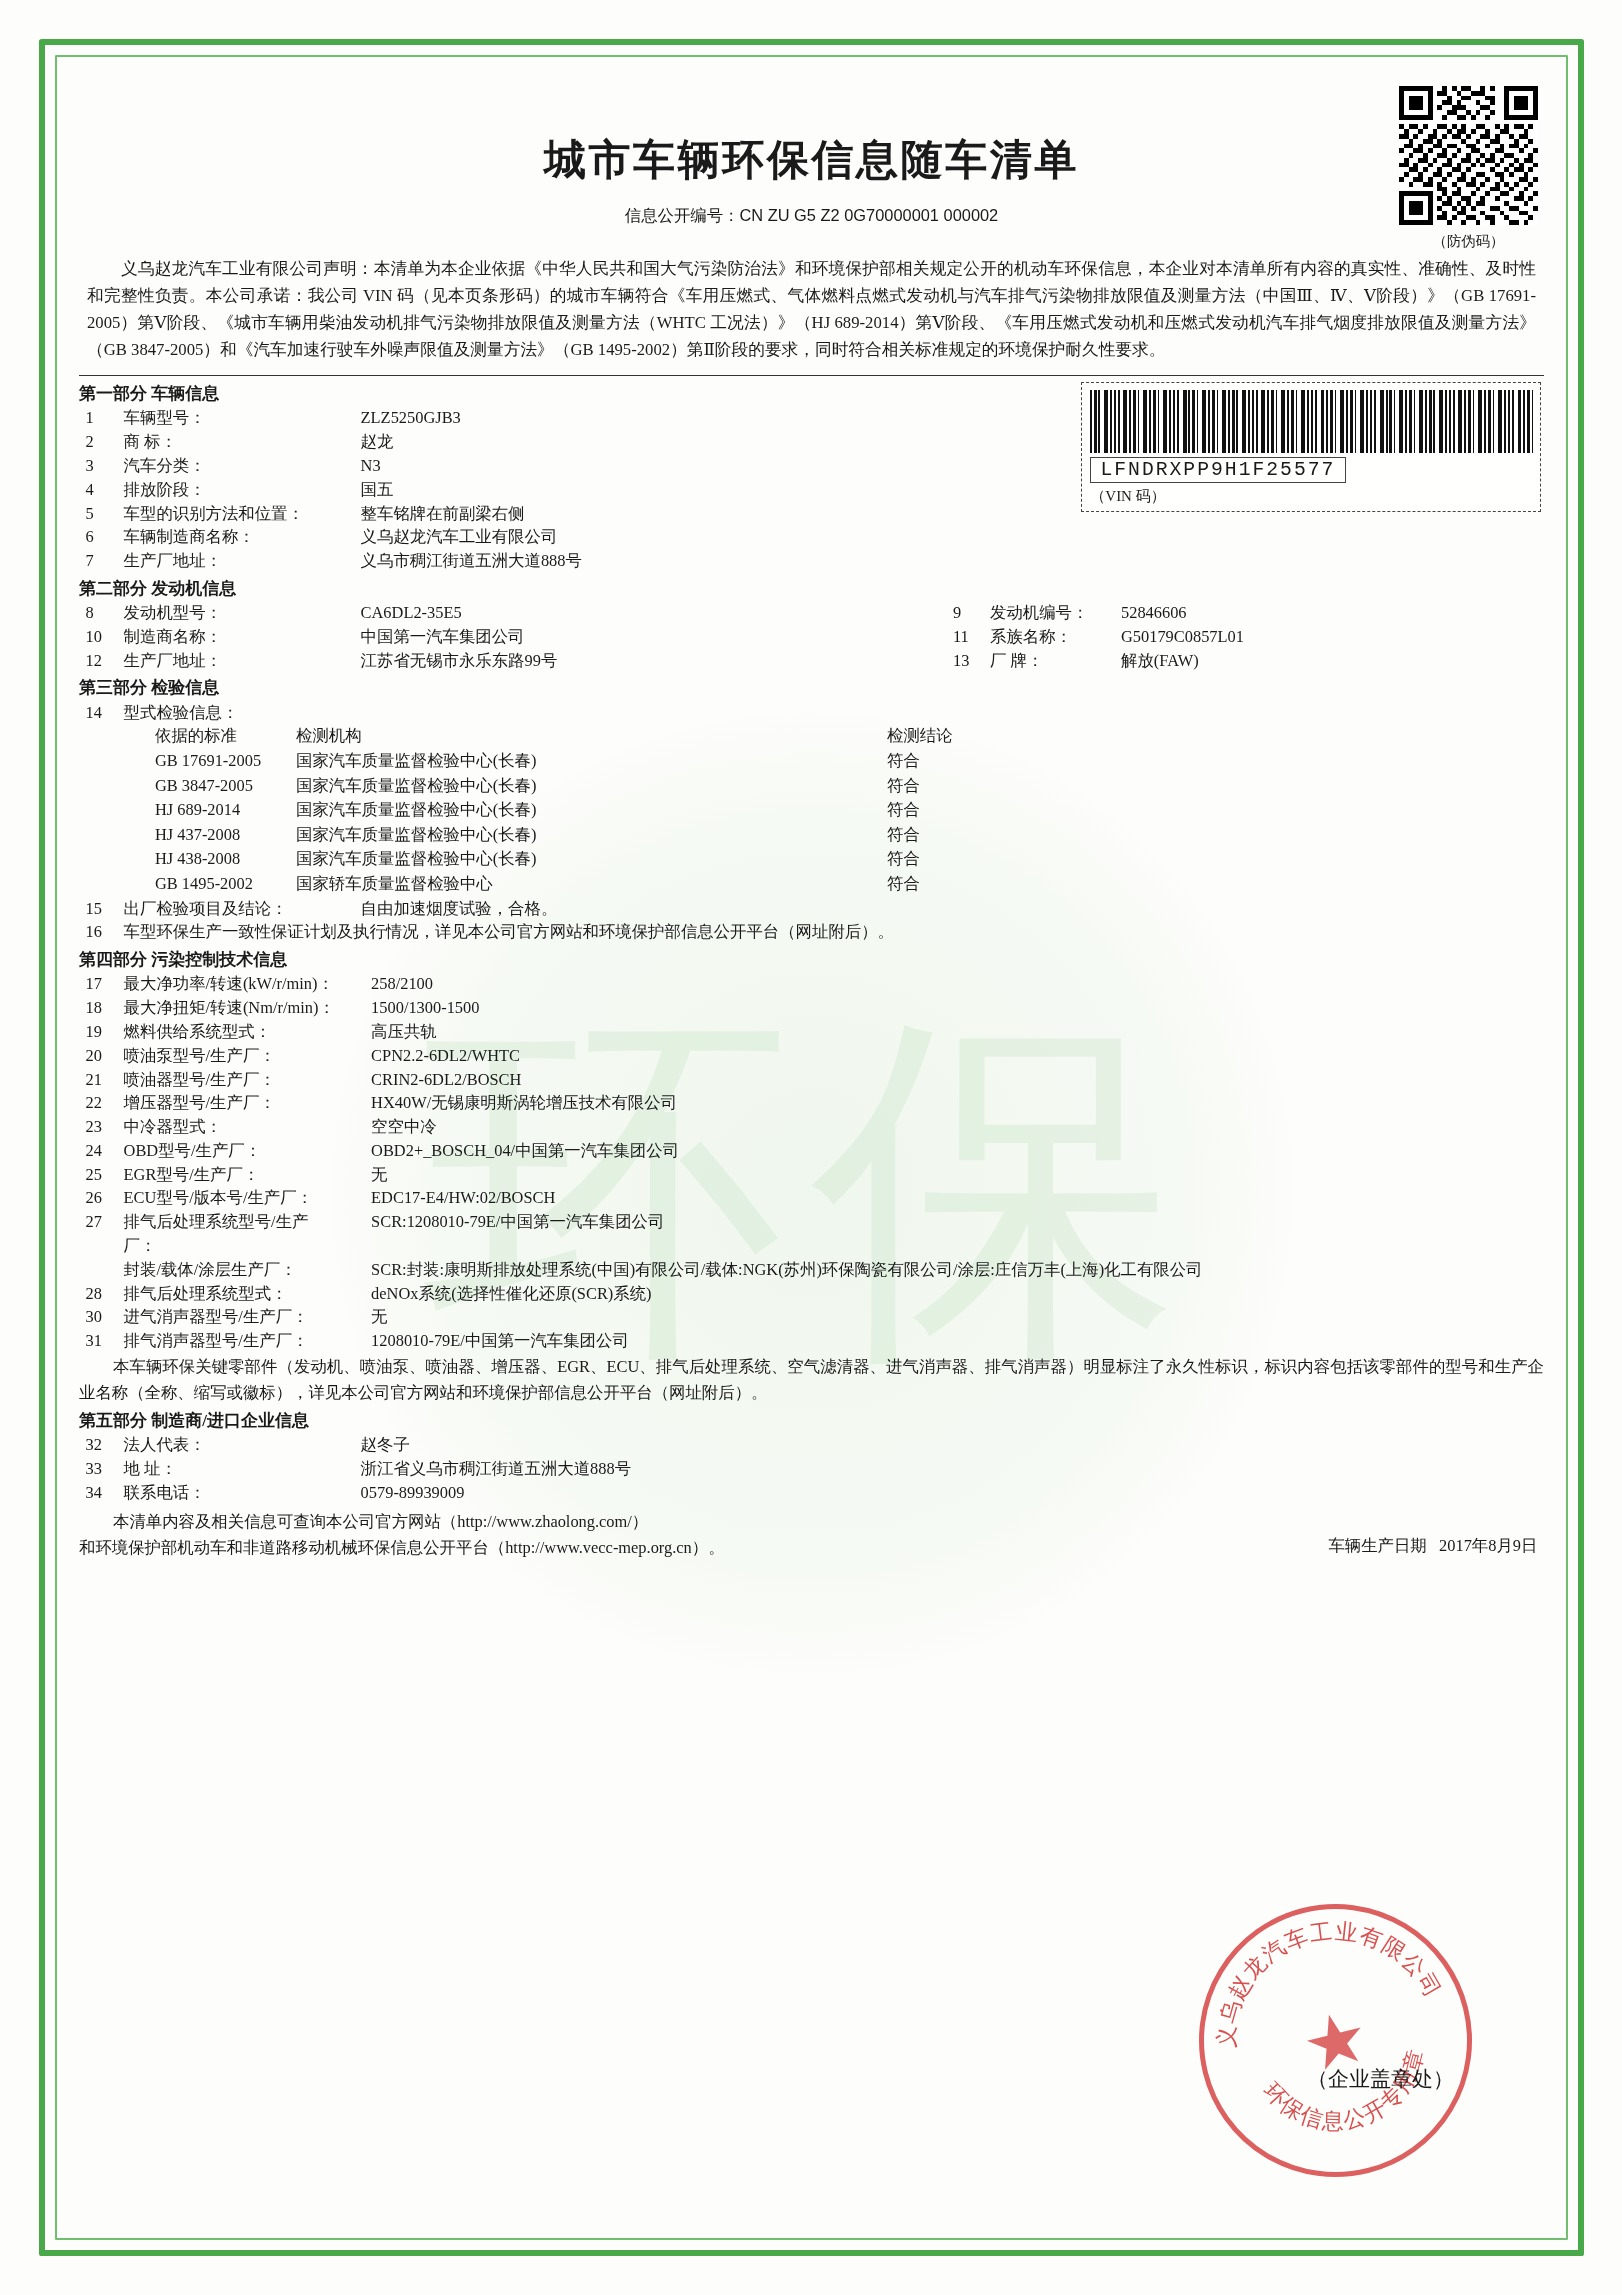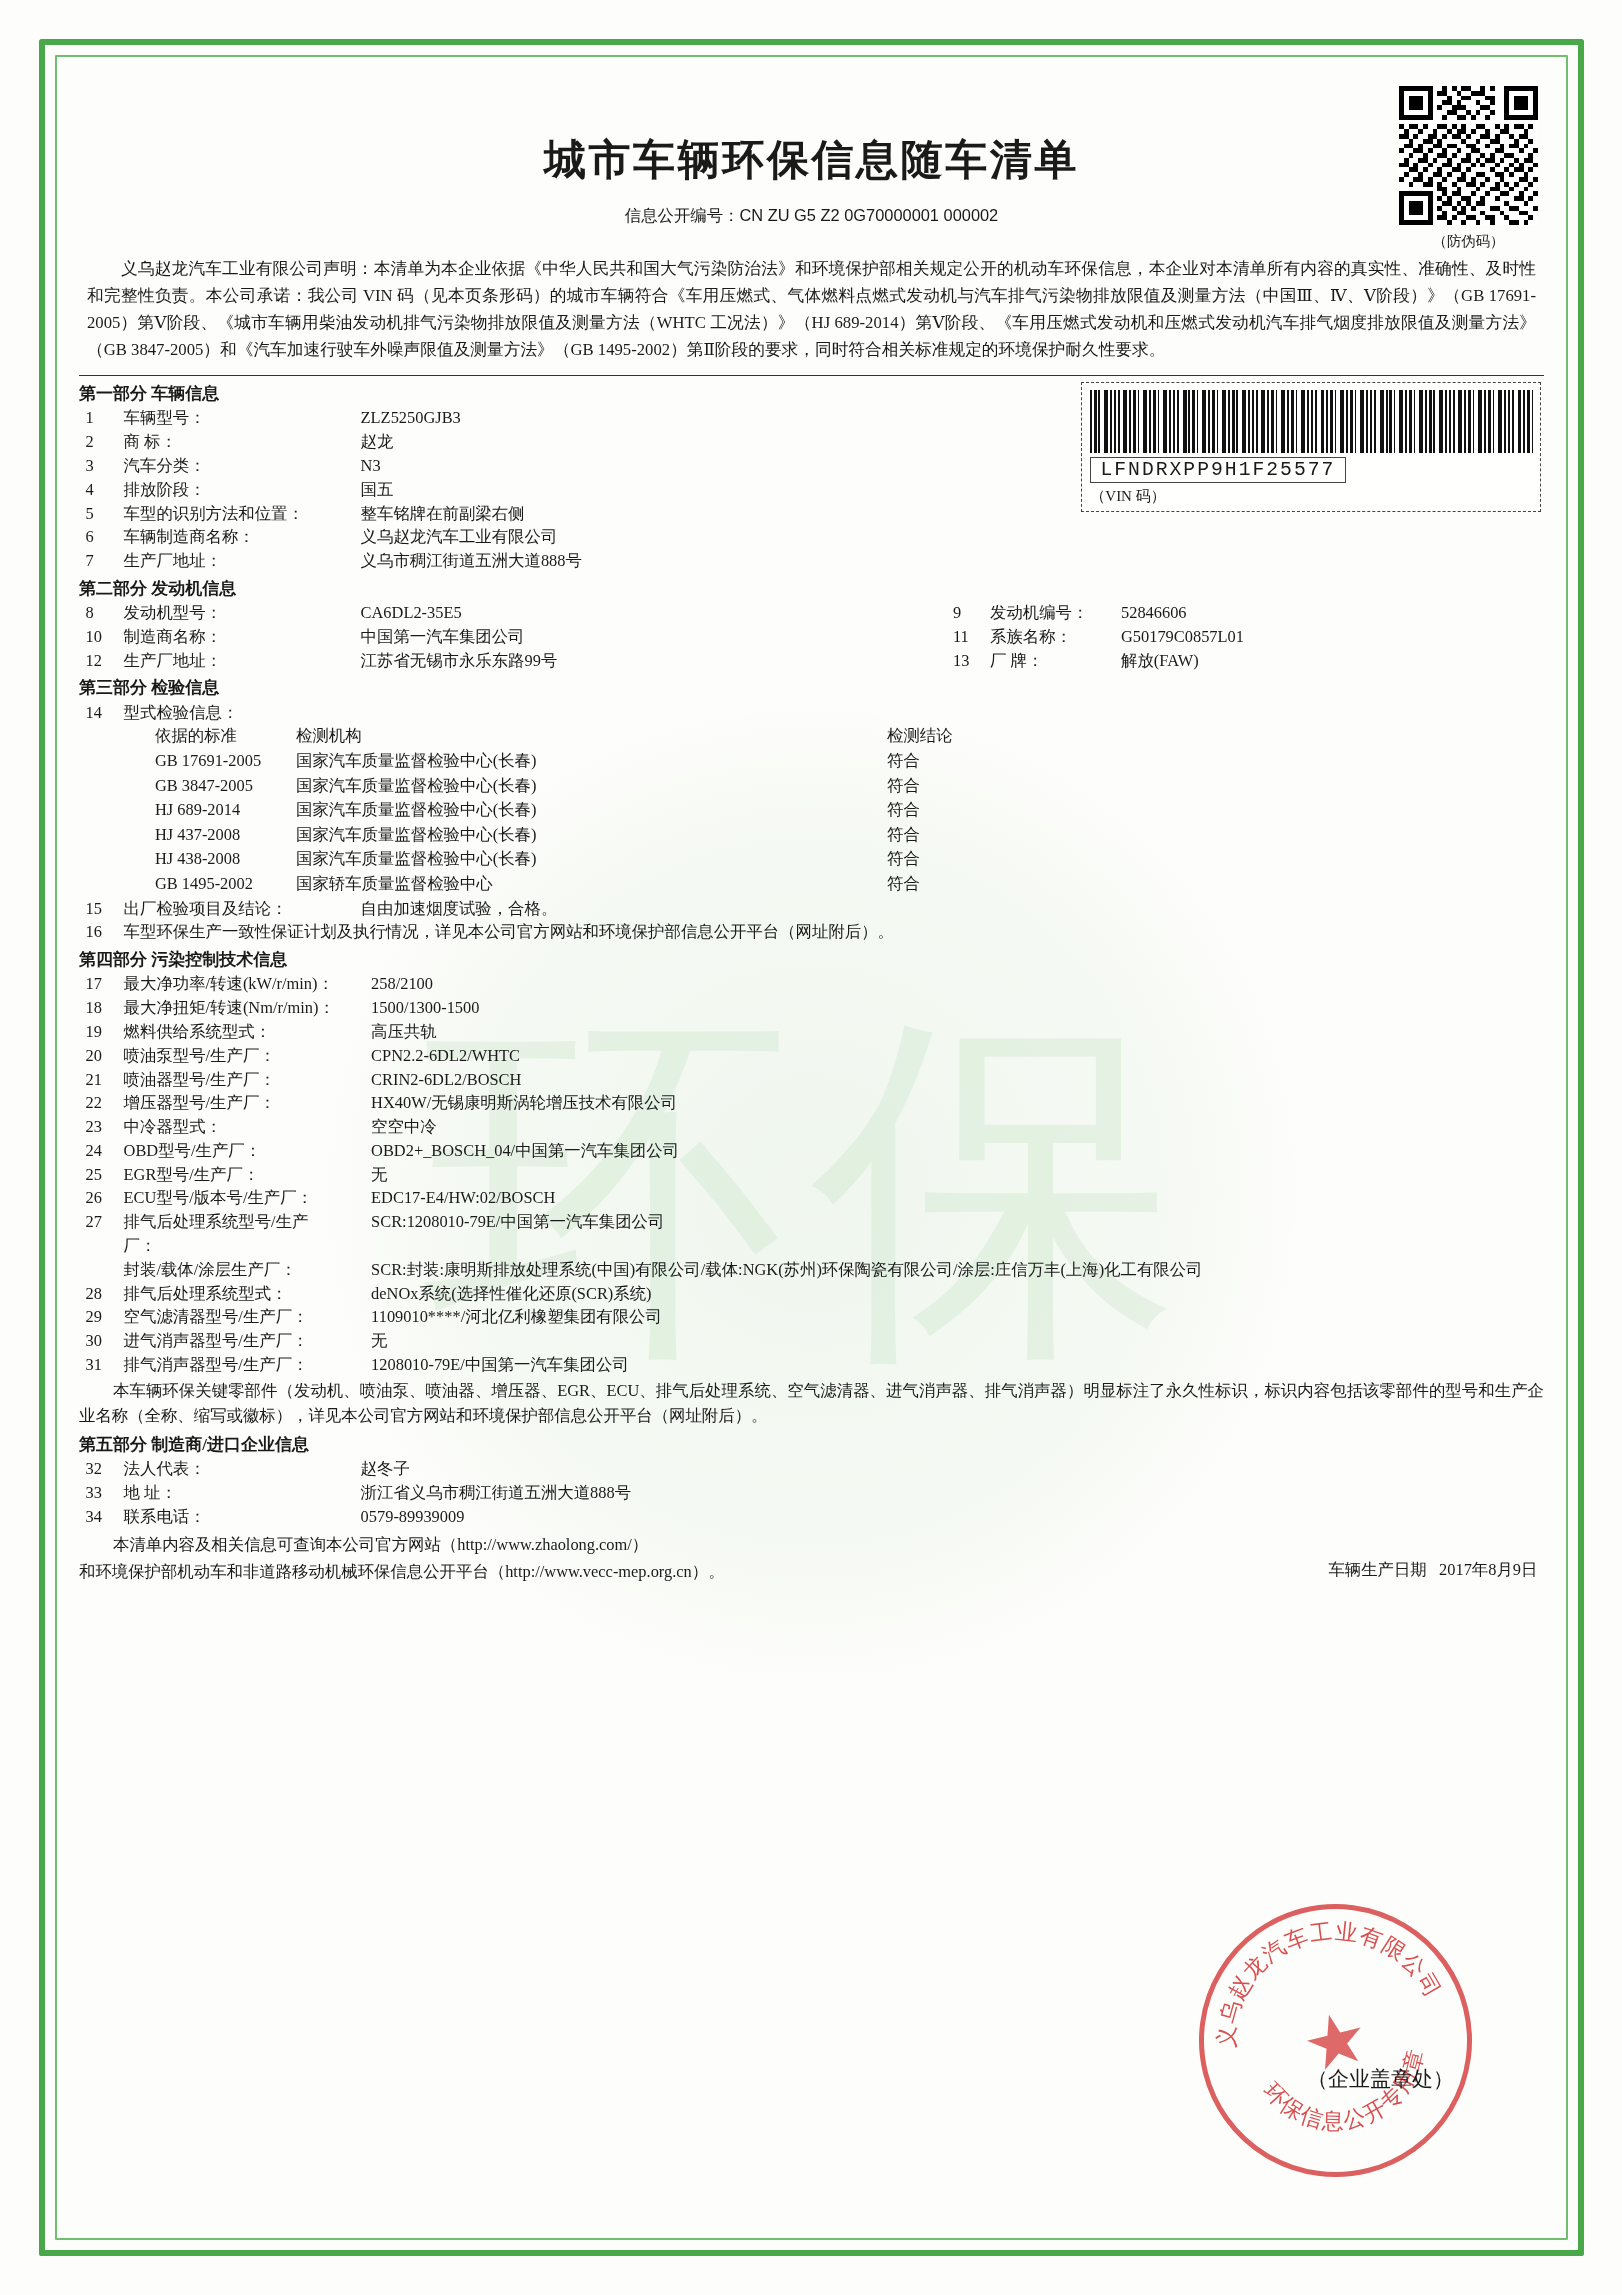--- a/index.html
+++ b/index.html
@@ -633,25 +633,20 @@
       <div class="num"></div>
       <div class="lbl">封装/载体/涂层生产厂：</div>
       <div class="val indent">SCR:封装:康明斯排放处理系统(中国)有限公司/载体:NGK(苏州)环保陶瓷有限公司/涂层:庄信万丰(上海)化工有限公司</div>
     </div>
     <div class="row">
       <div class="num">28</div>
       <div class="lbl">排气后处理系统型式：</div>
       <div class="val indent">deNOx系统(选择性催化还原(SCR)系统)</div>
     </div>
     <div class="row">
-      <div class="num">29</div>
-      <div class="lbl">空气滤清器型号/生产厂：</div>
-      <div class="val indent">1109010****/河北亿利橡塑集团有限公司</div>
-    </div>
-    <div class="row">
       <div class="num">30</div>
       <div class="lbl">进气消声器型号/生产厂：</div>
       <div class="val indent">无</div>
     </div>
     <div class="row">
       <div class="num">31</div>
       <div class="lbl">排气消声器型号/生产厂：</div>
       <div class="val indent">1208010-79E/中国第一汽车集团公司</div>
     </div>
     <div class="block-note">

